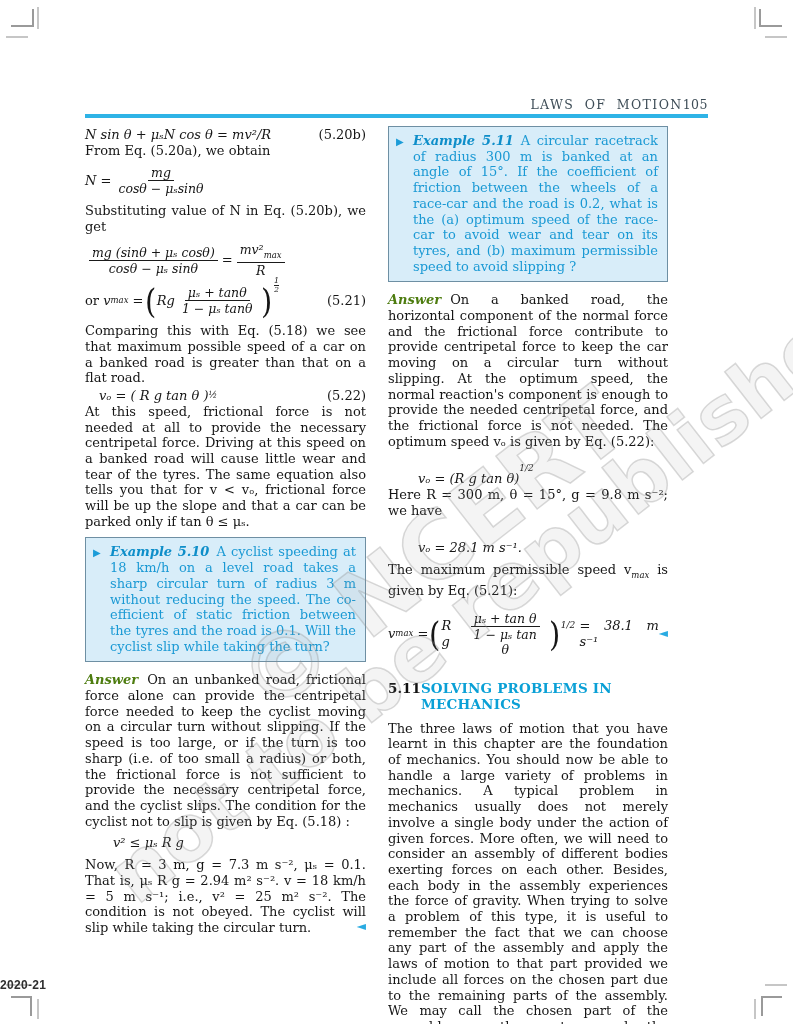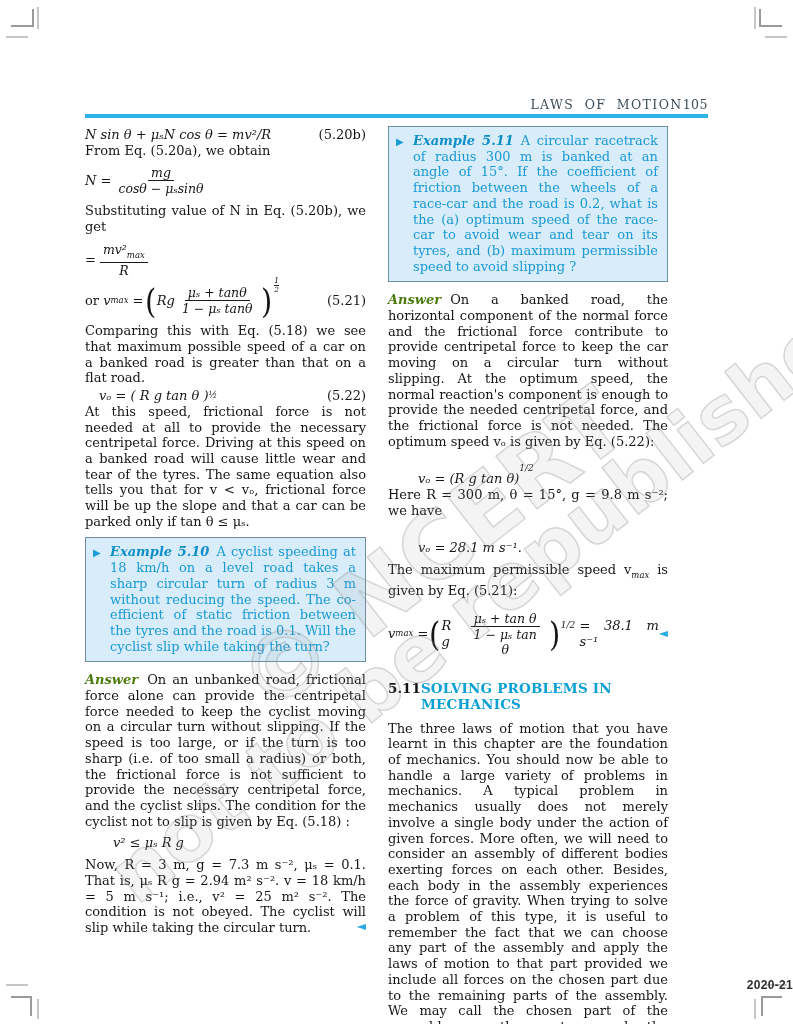--- a/index.html
+++ b/index.html
@@ -41,21 +41,21 @@
   
   .ans-label{font-weight:bold;font-style:italic;color:#4d7c0f;margin-right:9px;}
   .para-wrap{position:relative;}
   .end-marker{color:#29abe2;font-size:12px;font-style:normal;}
   .end-abs{position:absolute;right:0;bottom:1px;}
   
   .section-head{display:flex;align-items:baseline;gap:0;margin:24px 0 8px 0;font-weight:bold;font-size:13.5px;text-align:left;}
   .section-head .num{color:#111;}
   .section-head .ttl{color:#0aa0d6;letter-spacing:.2px;}
   
-  .footer{position:absolute;left:0;right:0;top:978px;text-align:right;font-family:"Liberation Sans",sans-serif;font-size:12px;font-weight:bold;color:#2f2f2f;letter-spacing:.3px;}
+  .footer{position:absolute;left:0;right:0;top:978px;text-align:left;font-family:"Liberation Sans",sans-serif;font-size:12px;font-weight:bold;color:#2f2f2f;letter-spacing:.3px;}
   
   .wm{position:absolute;font-family:"DejaVu Sans",sans-serif;font-weight:bold;white-space:nowrap;
       color:rgba(150,150,150,0.10);-webkit-text-stroke:1.5px rgba(140,140,140,0.32);
       transform:rotate(-38deg);transform-origin:left center;pointer-events:none;z-index:5;}
   .wm1{left:250px;top:640px;font-size:92px;}
   .wm2{left:120px;top:840px;font-size:78px;}
   
   .cm{position:absolute;background:#c6c6c6;}
   .cm-dark{background:#9a9a9a;}
 </style>
@@ -109,20 +109,24 @@
     <span>N =</span>
     <span class="frac">
       <span class="num">mg</span>
       <span class="den">cosθ − μₛsinθ</span>
     </span>
   </div>
 
   <p class="body-para">Substituting value of N in Eq. (5.20b), we get</p>
 
   <div class="eqrow eqblock">
+    <span class="frac">
+      <span class="num">mg (sinθ + μₛ cosθ)</span>
+      <span class="den">cosθ − μₛ sinθ</span>
+    </span>
     <span>=</span>
     <span class="frac">
       <span class="num"><span>mv²</span><sub>max</sub></span>
       <span class="den">R</span>
     </span>
   </div>
 
   <div class="eqrow eqblock">
     <span class="rm">or</span>&nbsp;
     <span>v</span><sub>max</sub>

